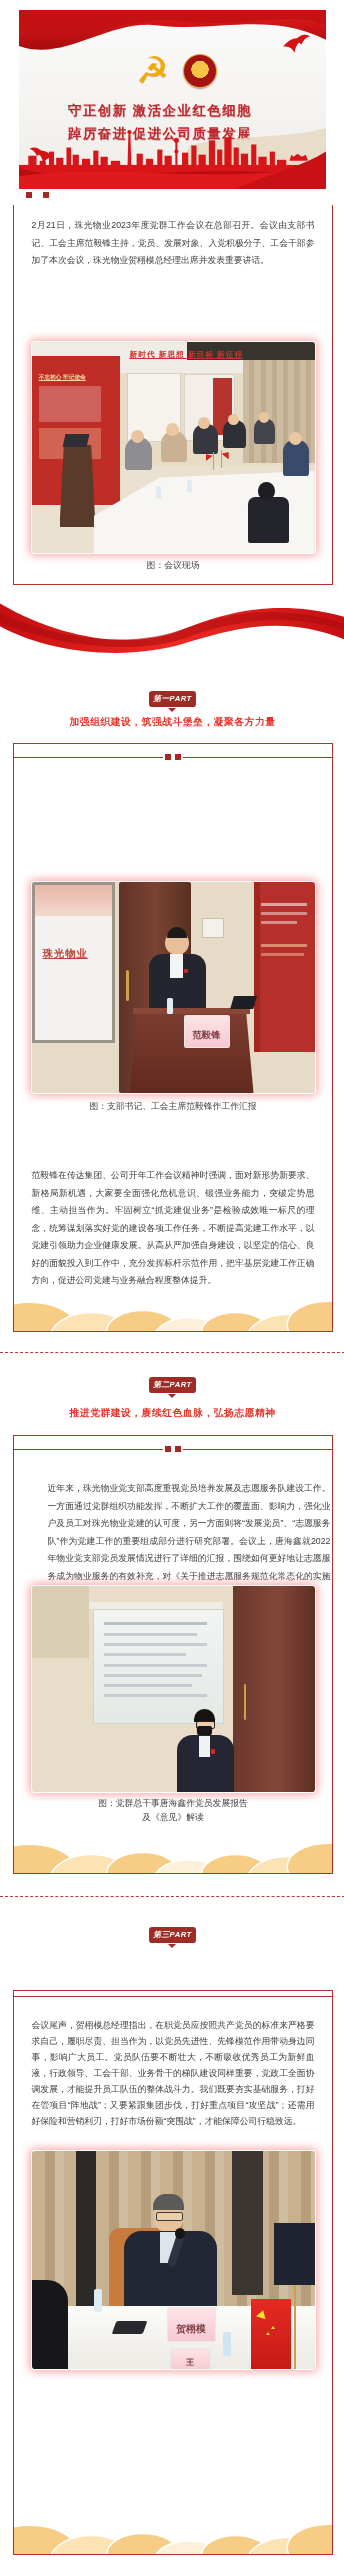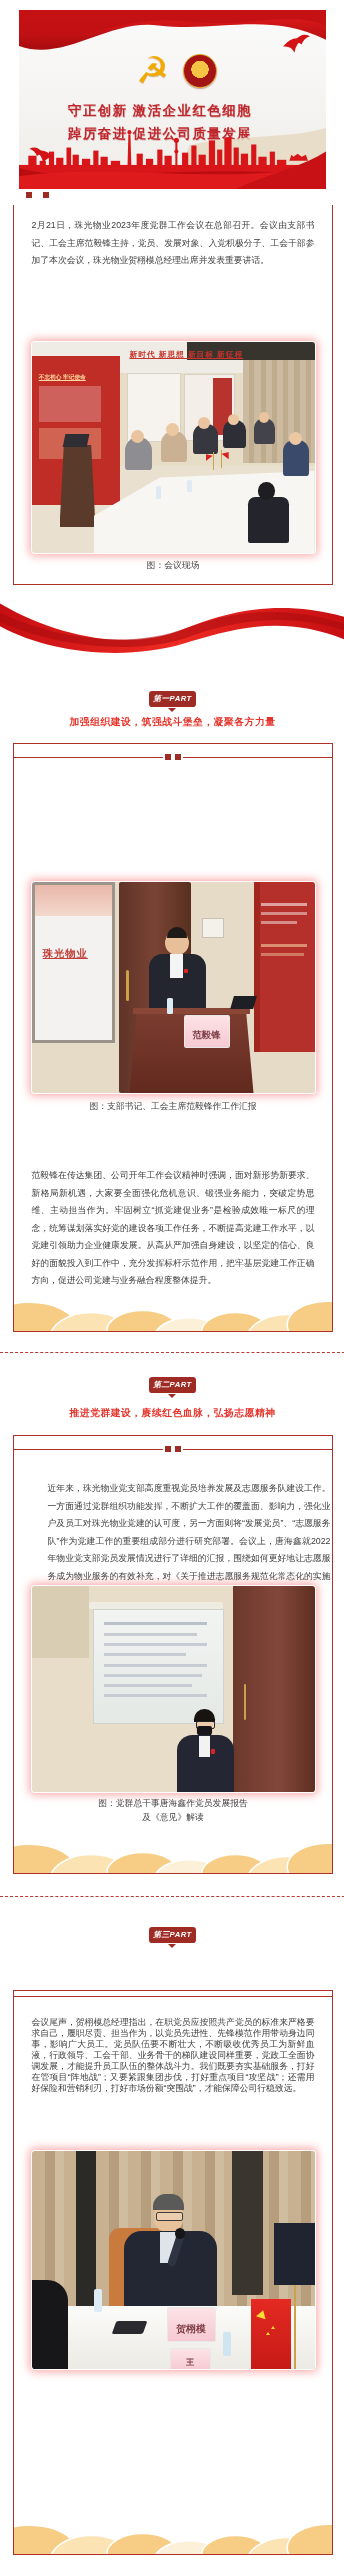--- a/index.html
+++ b/index.html
@@ -29,21 +29,21 @@
        width:318px;left:13px;background:#fff;}
   .box-topline{border-top:0.5px solid #b0302a;}
   .sq{width:6.2px;height:6.2px;background:#9e2b24;}
   .sq-divider{position:absolute;left:0;top:10.3px;width:100%;display:flex;align-items:center;}
   .sq-divider .line{flex:1;height:0.5px;background:#b0302a;}
   .sq-divider .sq{width:5.7px;height:5.7px;margin:0 2.1px;}
   .innerline{position:absolute;left:0;top:4.6px;width:100%;height:0.5px;background:#b0302a;}
 
   .para{position:absolute;left:17.5px;width:283px;font-size:8.8px;line-height:17.5px;color:#3c3c3c;
         text-align:justify;text-justify:inter-ideograph;}
-  .lh32{line-height:11px;}
+  .lh32{line-height:16px;}
   .caption{position:absolute;left:0;width:100%;text-align:center;font-size:8.8px;color:#3f3f3f;}
 
   
   .photo{position:absolute;left:17.5px;width:283px;border-radius:3.1px;overflow:hidden;
          box-shadow:0 0 0 1px #ffffff,0 0 8.2px 2.6px rgba(250,115,115,.6);background:#e9e0d0;}
   .photo .abs{position:absolute;}
 
   
   .part-badge{left:149px;width:47px;height:15.5px;background:#9e2b24;border-radius:3.1px;
         color:#fff;font-size:7.7px;font-weight:800;font-style:italic;text-align:center;line-height:15.5px;

